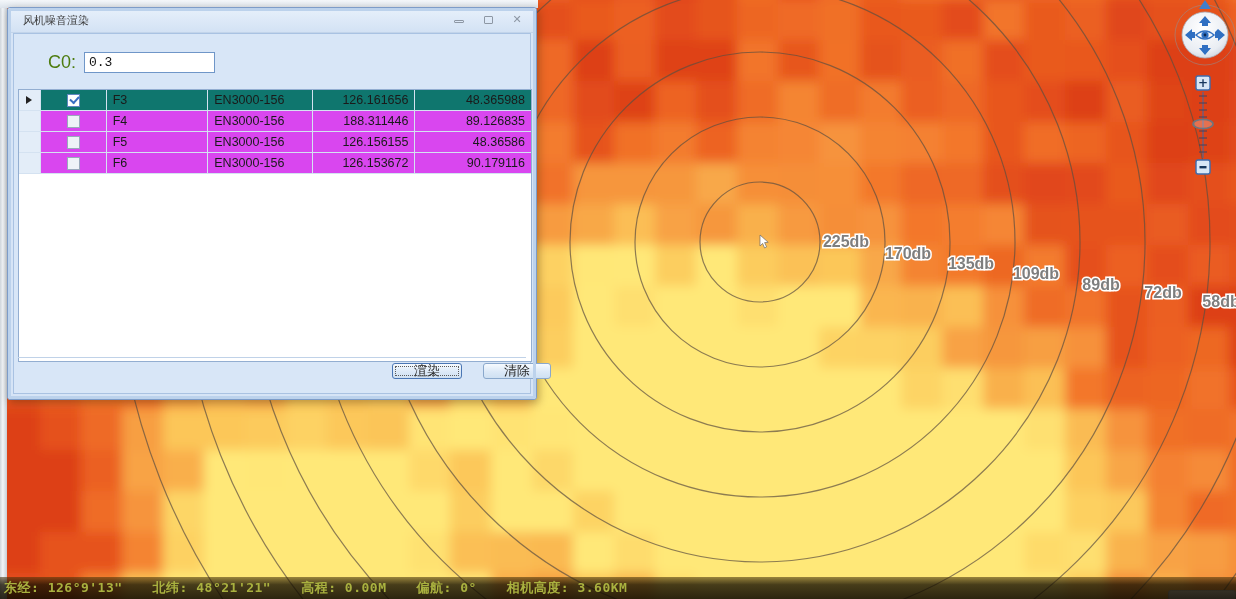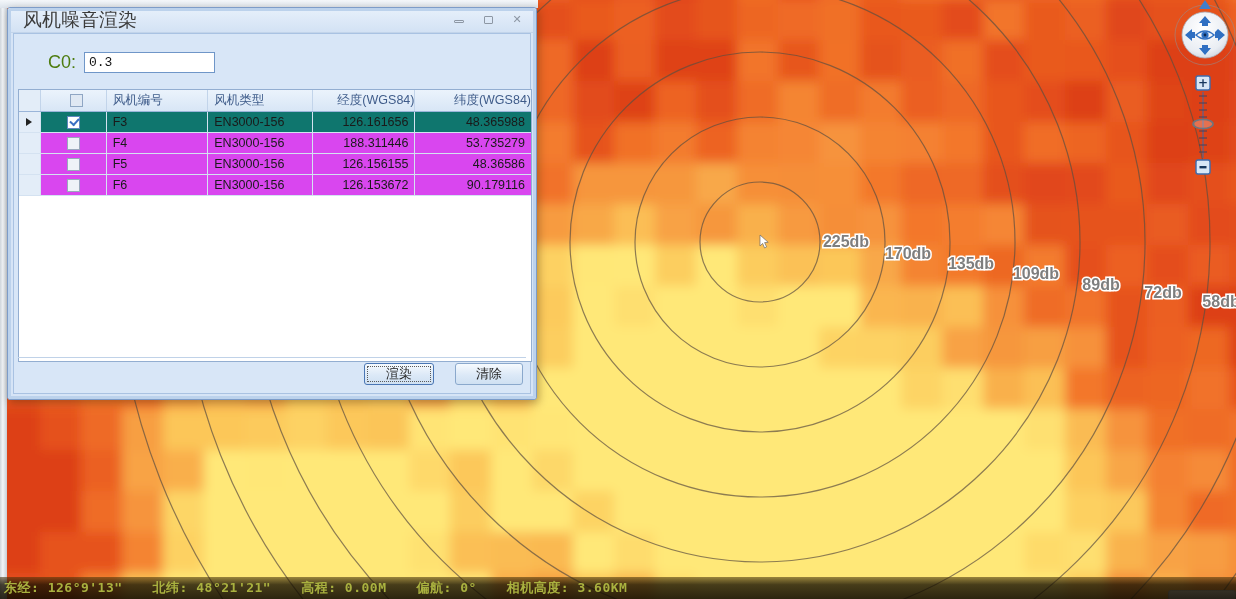--- a/index.html
+++ b/index.html
@@ -19,21 +19,21 @@
 
   
   .dialog { position:absolute; left:7px; top:7px; width:530px; height:393px;
     background:#d6e4f6; border:1px solid #7d9cc8; border-radius:3px;
     box-shadow:2px 3px 8px rgba(60,40,10,0.35); }
   .dialog-frame { position:absolute; inset:0; border:3px solid #bcd2ec; border-radius:3px; pointer-events:none; }
   .titlebar { position:absolute; left:0; top:0; right:0; height:25px;
     background:linear-gradient(180deg,#e7f0fb 0,#d3e2f4 100%);
     border-bottom:1px solid #c2d4ea; border-radius:3px 3px 0 0;
     display:flex; align-items:center; }
-  .title-text { margin-left:15px; font-size:19px; color:#3c3c3c; }
+  .title-text { margin-left:15px; font-size:11px; color:#3c3c3c; }
   .win-btns { position:absolute; right:10px; top:4px; display:flex; gap:11px; }
   .win-btn { width:18px; height:15px; display:flex; align-items:center; justify-content:center;
     color:#8d97a4; font-size:11px; line-height:1; cursor:default; }
   .win-btn .sq { width:9px; height:8px; border:1.5px solid #8d97a4; border-radius:1px; }
   .win-btn .mn { width:10px; height:3px; border:1.5px solid #8d97a4; border-radius:1px; margin-top:3px;}
 
   .dialog-content { position:absolute; left:5px; top:25px; right:5px; bottom:5px;
     background:#d8e6f7; border:1px solid #a9c2e2; }
 
   .c0-row { position:absolute; left:34px; top:18px; display:flex; align-items:center; }
@@ -63,24 +63,24 @@
   .sel-arrow { width:0; height:0; border-left:6px solid #222; border-top:4px solid transparent; border-bottom:4px solid transparent; }
   .chk { width:13px; height:13px; border:1px solid #99a8bb; background:#eef2f7; position:relative; }
   .chk.checked { background:#fff; border-color:#5f87c0; }
   .chk.checked::after { content:""; position:absolute; left:2px; top:1px; width:7px; height:4px;
     border-left:2px solid #3b6fc4; border-bottom:2px solid #3b6fc4; transform:rotate(-48deg); }
   .chk.header { background:#dfe8f3; border-color:#8fa6c4; }
 
   
   .dlg-footer { position:absolute; left:4px; right:4px; bottom:4px; height:32px;
     border-top:1px solid #c0d2e8; }
-  .dlg-btn { position:absolute; top:5px; height:22px; background:linear-gradient(180deg,#f6fafe 0,#dce9f7 55%,#cfe0f2 100%);
+  .dlg-btn { position:absolute; top:5px; height:16px; background:linear-gradient(180deg,#f6fafe 0,#dce9f7 55%,#cfe0f2 100%);
     border:1px solid #8aa8cc; border-radius:3px; font-size:13px; color:#222;
     display:flex; align-items:center; justify-content:center; cursor:default;
-    font-family:"Liberation Sans",sans-serif; }
+    font-family:"Liberation Sans",sans-serif;margin-left:28px; }
   .btn-render { left:346px; width:70px; border-color:#4a76b4; outline:1px dotted #5b5b5b; outline-offset:-4px; }
   .btn-clear { left:437px; width:68px;font-family:Liberation Mono, monospace; }
 
   
   #nav-widget { position:absolute; left:1168px; top:0; width:68px; height:185px; }
 
   
   .statusbar { position:absolute; left:0; bottom:0; width:1236px; height:22px;
     background:linear-gradient(180deg,rgba(70,50,10,0.55) 0,rgba(25,18,2,0.8) 35%,rgba(15,10,0,0.88) 100%);
     display:flex; align-items:center; padding-left:4px;
@@ -748,30 +748,20 @@
       </div>
     </div>
 
     <div class="dialog-content">
       <div class="c0-row">
         <span class="c0-label">C0:</span>
         <input class="c0-input" type="text" value="0.3" style="">
       </div>
 
       <div class="grid">
-        <div class="grid-header">
-          <div class="gh-cell col-sel"></div>
-          <div class="gh-cell col-chk">
-              <span class="chk header"></span>
-            </div>
-          <div class="gh-cell col-id">风机编号</div>
-          <div class="gh-cell col-type">风机类型</div>
-          <div class="gh-cell col-lon">经度(WGS84)</div>
-          <div class="gh-cell col-lat">纬度(WGS84)</div>
-        </div>
         <div id="grid-body">
             <div class="grid-row selected">
               <div class="g-cell col-sel">
                 <span class="sel-arrow"></span>
               </div>
               <div class="g-cell col-chk">
                 <span class="chk checked"></span>
               </div>
               <div class="g-cell col-id">F3</div>
               <div class="g-cell col-type">EN3000-156</div>
@@ -779,21 +769,21 @@
               <div class="g-cell col-lat">48.365988</div>
             </div>
             <div class="grid-row">
               <div class="g-cell col-sel"></div>
               <div class="g-cell col-chk">
                 <span class="chk"></span>
               </div>
               <div class="g-cell col-id">F4</div>
               <div class="g-cell col-type">EN3000-156</div>
               <div class="g-cell col-lon">188.311446</div>
-              <div class="g-cell col-lat">53.735279</div>
+              <div class="g-cell col-lat">89.126835</div>
             </div>
             <div class="grid-row">
               <div class="g-cell col-sel"></div>
               <div class="g-cell col-chk">
                 <span class="chk"></span>
               </div>
               <div class="g-cell col-id">F5</div>
               <div class="g-cell col-type">EN3000-156</div>
               <div class="g-cell col-lon">126.156155</div>
               <div class="g-cell col-lat">48.36586</div>

